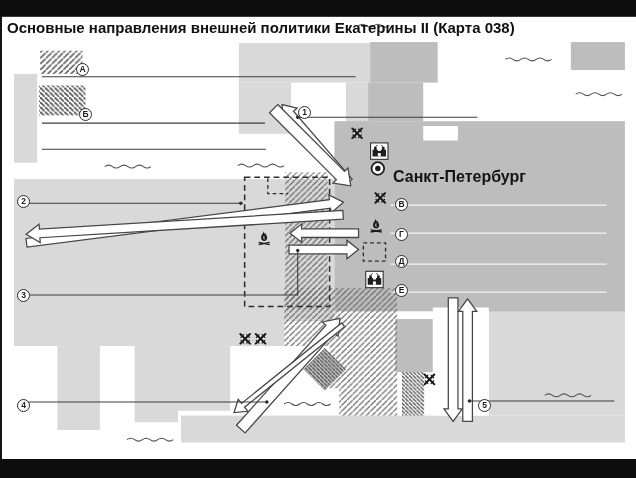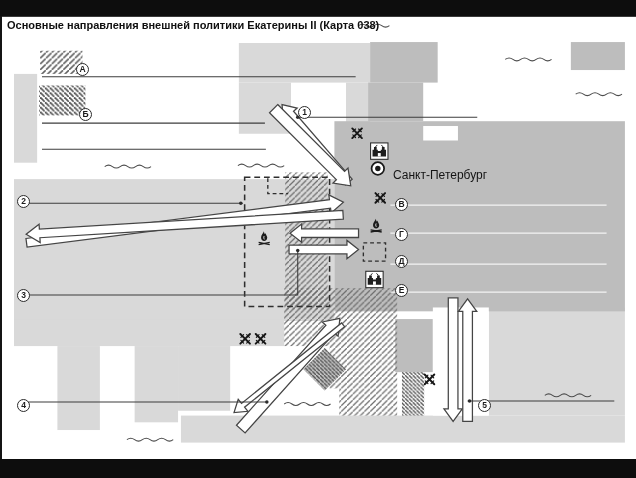--- a/index.html
+++ b/index.html
@@ -5,25 +5,25 @@
   html,body{margin:0;padding:0;background:#000;}
   .page{position:relative;width:636px;height:478px;background:var(--frame,#0d0d0d);overflow:hidden;
         font-family:"Liberation Sans", sans-serif;}
   .bar{position:absolute;left:0;width:636px;background:var(--frame,#0d0d0d);}
   .bar-top{top:0;height:16px;}
   .bar-bottom{top:459px;height:19px;}
   .map{position:absolute;left:0;top:16px;width:636px;height:443px;background:#fff;
        border-top:1px solid #3a3a3a;box-sizing:border-box;}
   .left-edge{position:absolute;left:0;top:16px;width:2px;height:443px;background:#141414;}
   .map-svg{position:absolute;left:0;top:16px;}
-  .title{position:absolute;left:7px;top:19px;font-size:11px;font-weight:bold;color:#101010;letter-spacing:0;}
+  .title{position:absolute;left:7px;top:19px;font-size:15px;font-weight:bold;color:#101010;letter-spacing:0;}
   .circ{position:absolute;width:13px;height:13px;border:1.2px solid #2b2b2b;border-radius:50%;
         background:#fff;box-sizing:border-box;font-size:8.5px;font-weight:bold;color:#1c1c1c;
         display:flex;align-items:center;justify-content:center;line-height:1;}
-  .city-label{position:absolute;left:393px;top:168px;font-size:12px;font-weight:normal;color:#141414;}
+  .city-label{position:absolute;left:393px;top:168px;font-size:16px;font-weight:bold;color:#141414;}
   
   .land-l{fill:var(--land-light,#d9d9d9);}
   .land-m{fill:var(--land-medium,#bdbdbd);}
   .sea-w{fill:#ffffff;}
   .ln-dark{stroke:var(--line-dark,#3c3c3c);stroke-width:1.1;fill:none;}
   .ln-light{stroke:var(--line-light,#f4f4f4);stroke-width:1.3;fill:none;}
   .wavy{stroke:#4d4d4d;stroke-width:1.1;fill:none;}
   .arrow{fill:#ffffff;stroke:#454545;stroke-width:1.3;stroke-linejoin:miter;}
   .dashed{fill:none;stroke:#2e2e2e;stroke-width:1.6;stroke-dasharray:6 4;}
   .dashed-thin{fill:none;stroke:#2e2e2e;stroke-width:1.4;stroke-dasharray:4 3;}

